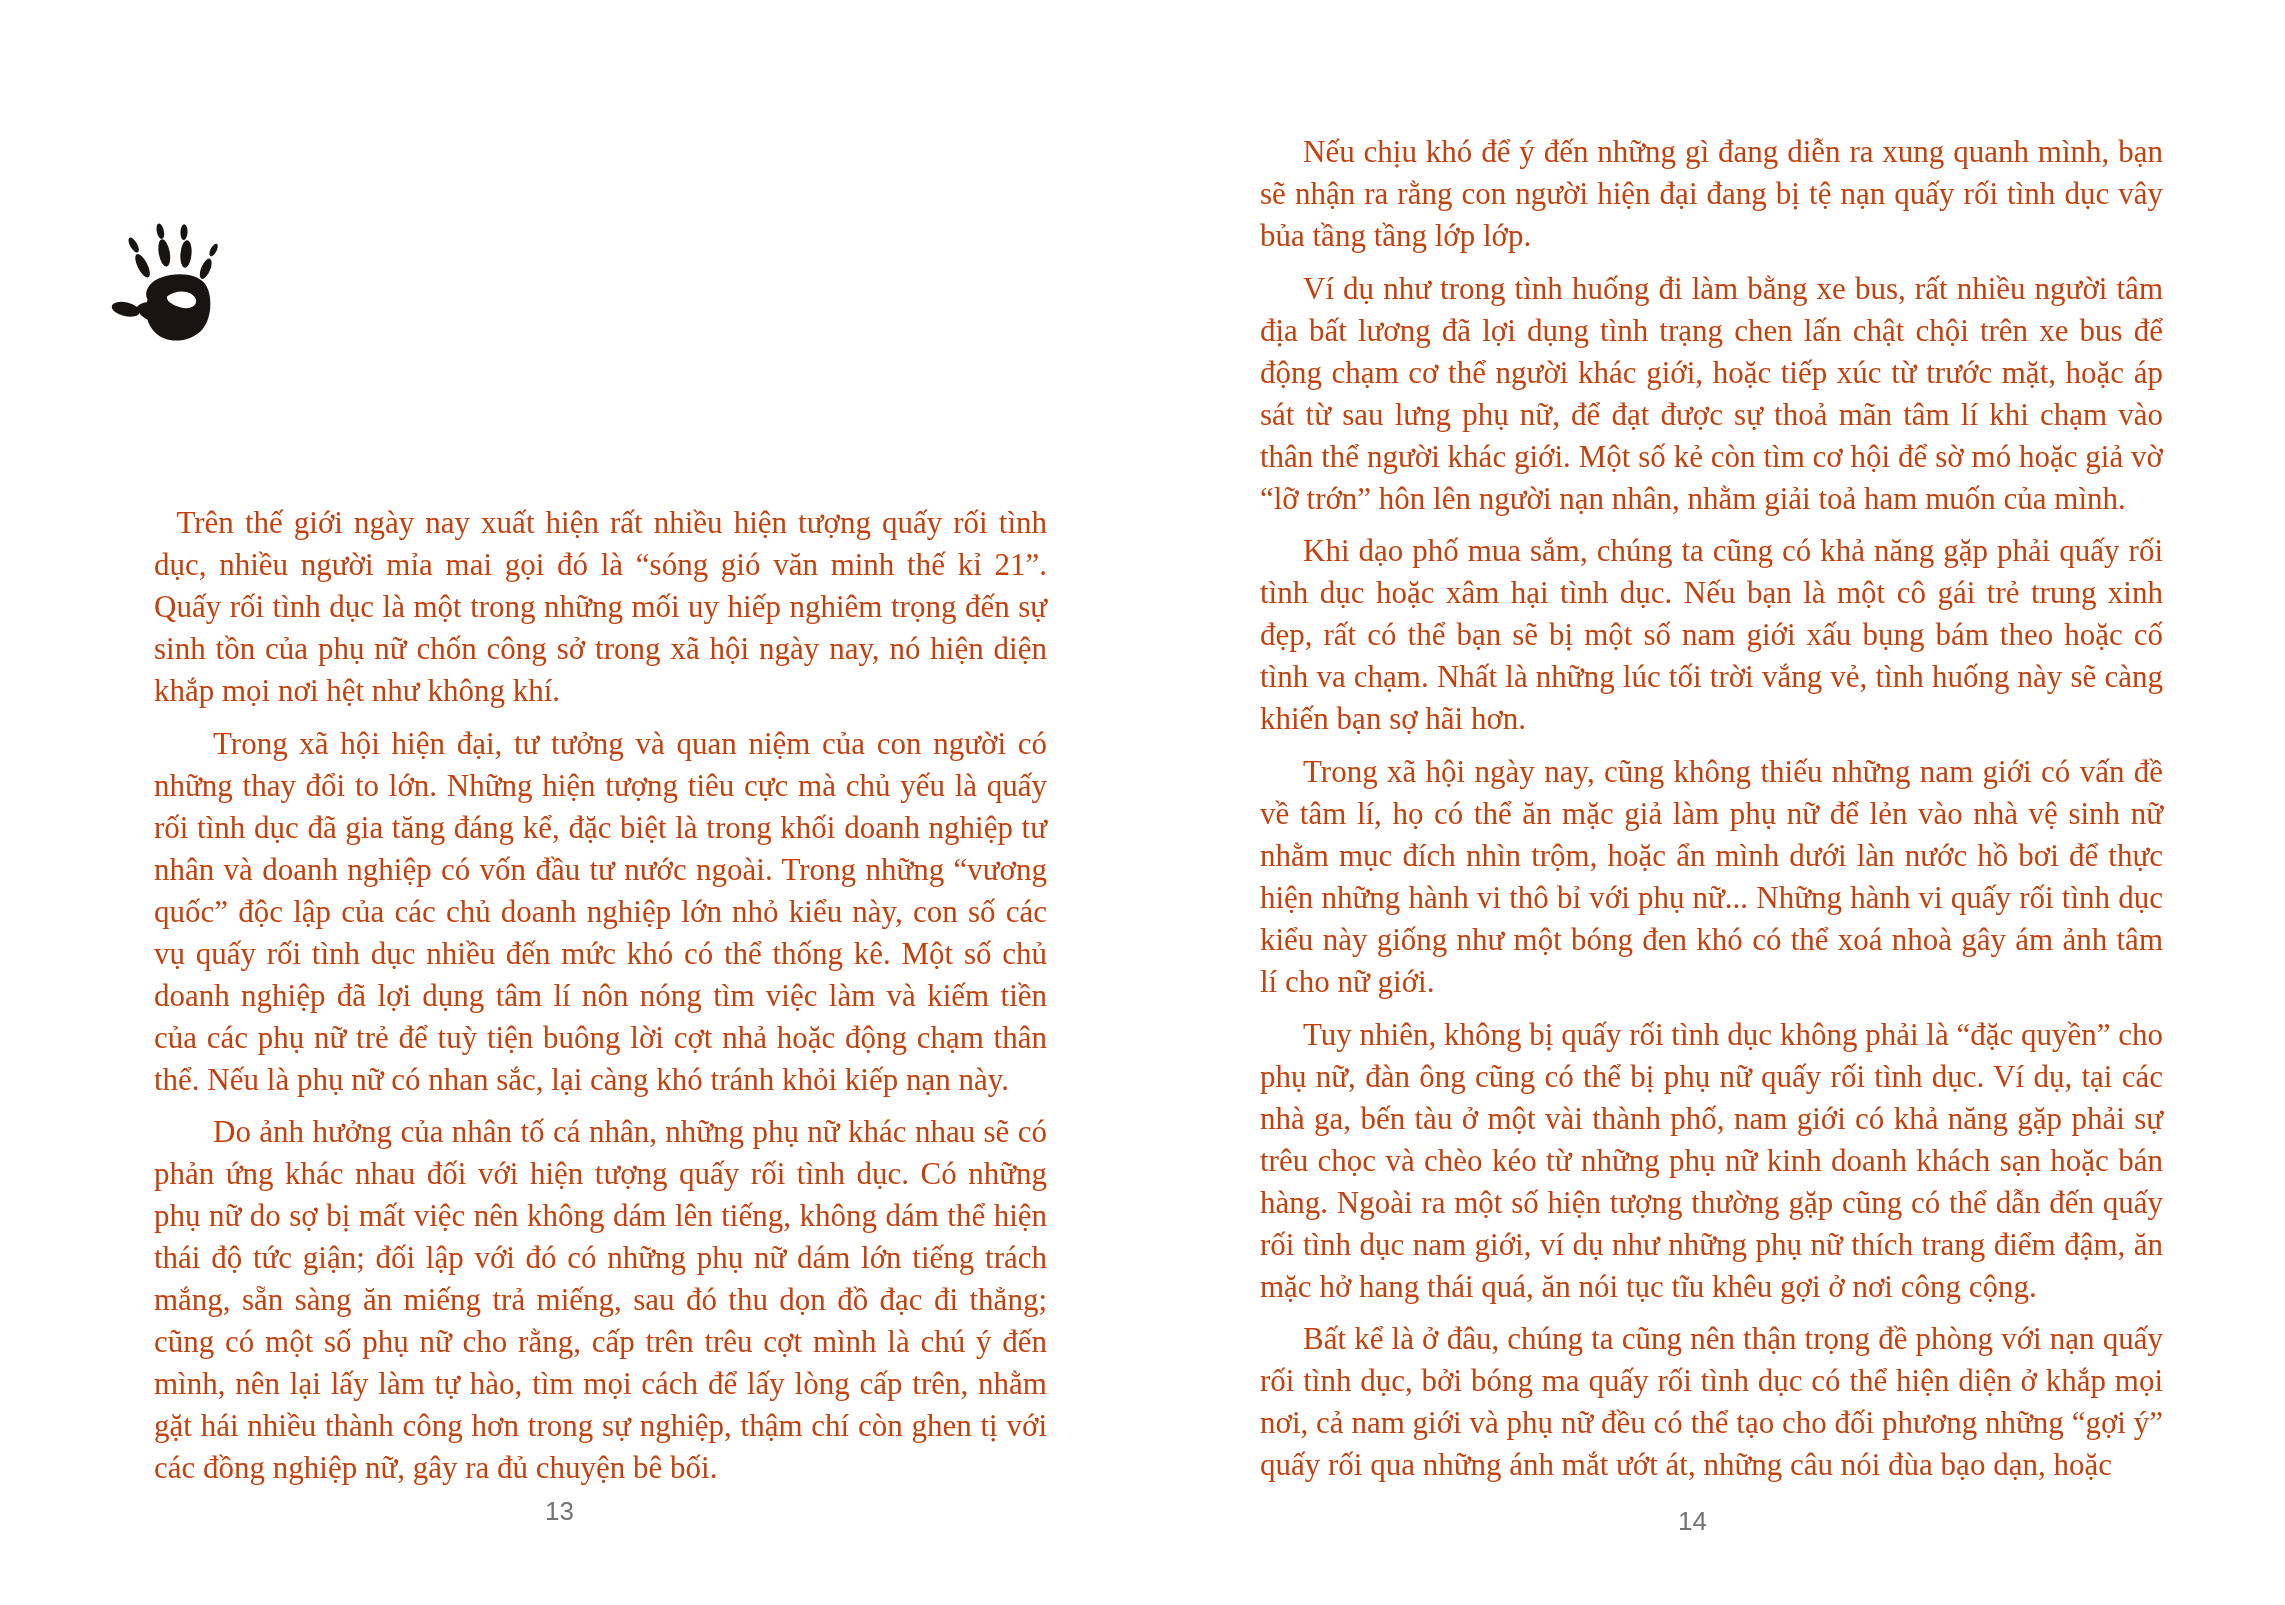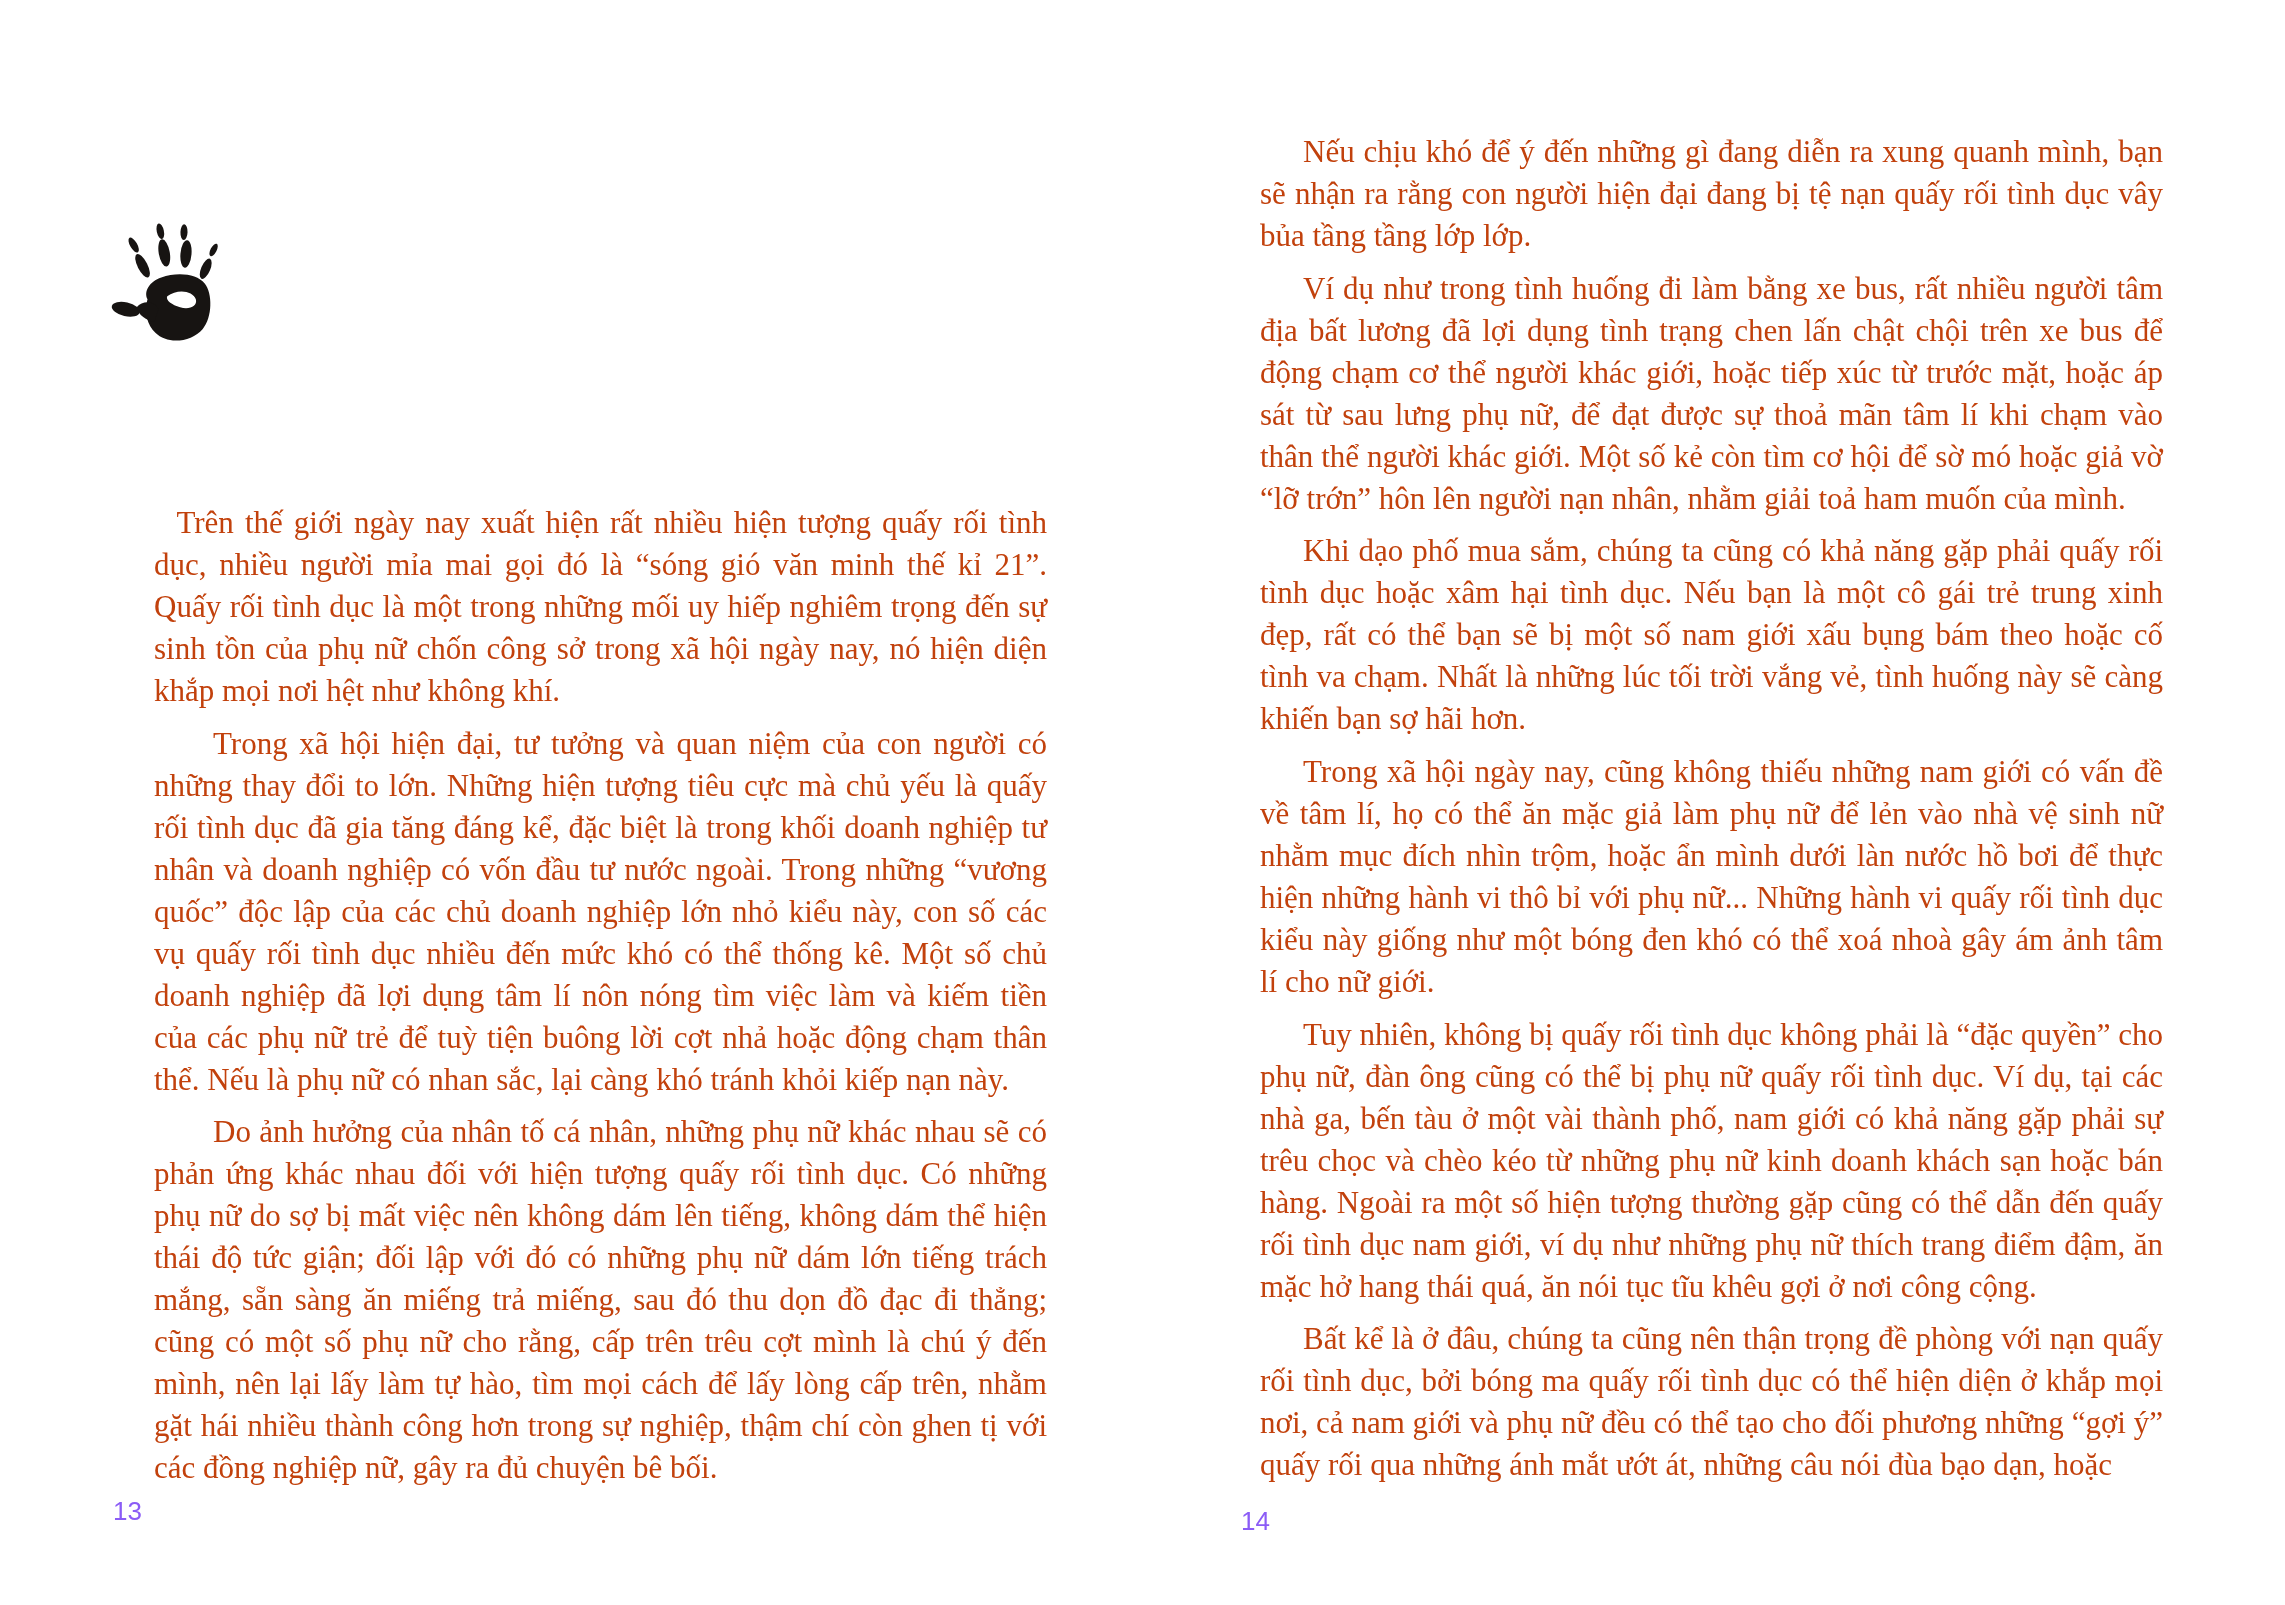--- a/index.html
+++ b/index.html
@@ -48,21 +48,22 @@
   .left-col  { left: 113px;  top: 502px; width: 893px; margin-left: 41px; }
   .right-col { left: 1260px; top: 131px; width: 903px; }
   .left-col p        { text-indent: 59px; }
   .left-col p.first  { text-indent: 22.4px; }
   .right-col p       { text-indent: 43px; }
   .pagenum {
     position: absolute;
     top: 1496px;
     font-family: "Liberation Sans", "DejaVu Sans", sans-serif;
     font-size: 26px;
-    color: #8b5cf6;
+    color: #737373;
+    text-align: center;
   }
   .pagenum-left  { left: 113px;  width: 893px; }
   .pagenum-right { left: 1241px; width: 903px; margin-top: 10px; }
 </style>
 </head>
 <body>
 
 <div class="spread">
 
   <section>

